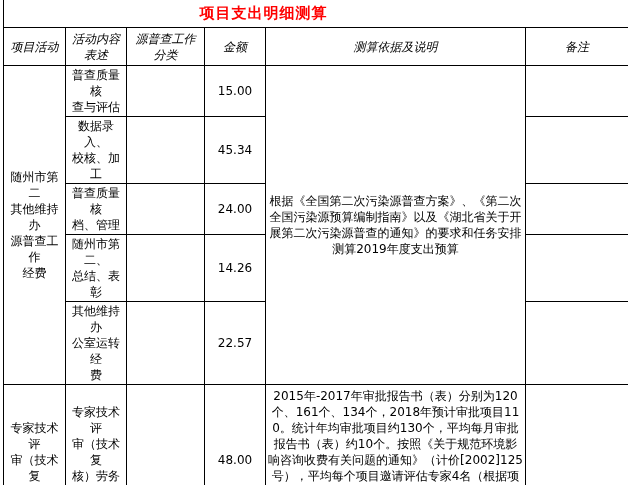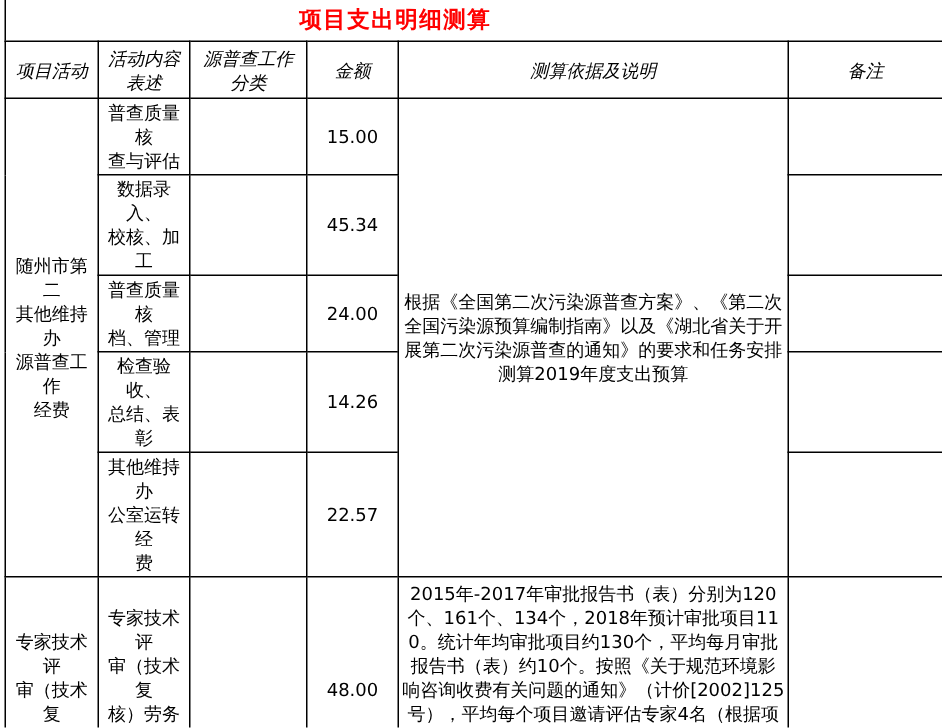--- a/index.html
+++ b/index.html
@@ -89,21 +89,21 @@
           <td></td>
         </tr>
         <tr class="h37">
           <td>普查质量核
 档、管理</td>
           <td></td>
           <td>24.00</td>
           <td></td>
         </tr>
         <tr class="h36">
-          <td>检查验收、
+          <td>随州市第二、
 总结、表彰</td>
           <td></td>
           <td>14.26</td>
           <td></td>
         </tr>
         <tr class="h48">
           <td>其他维持办
 公室运转经
 费</td>
           <td></td>

